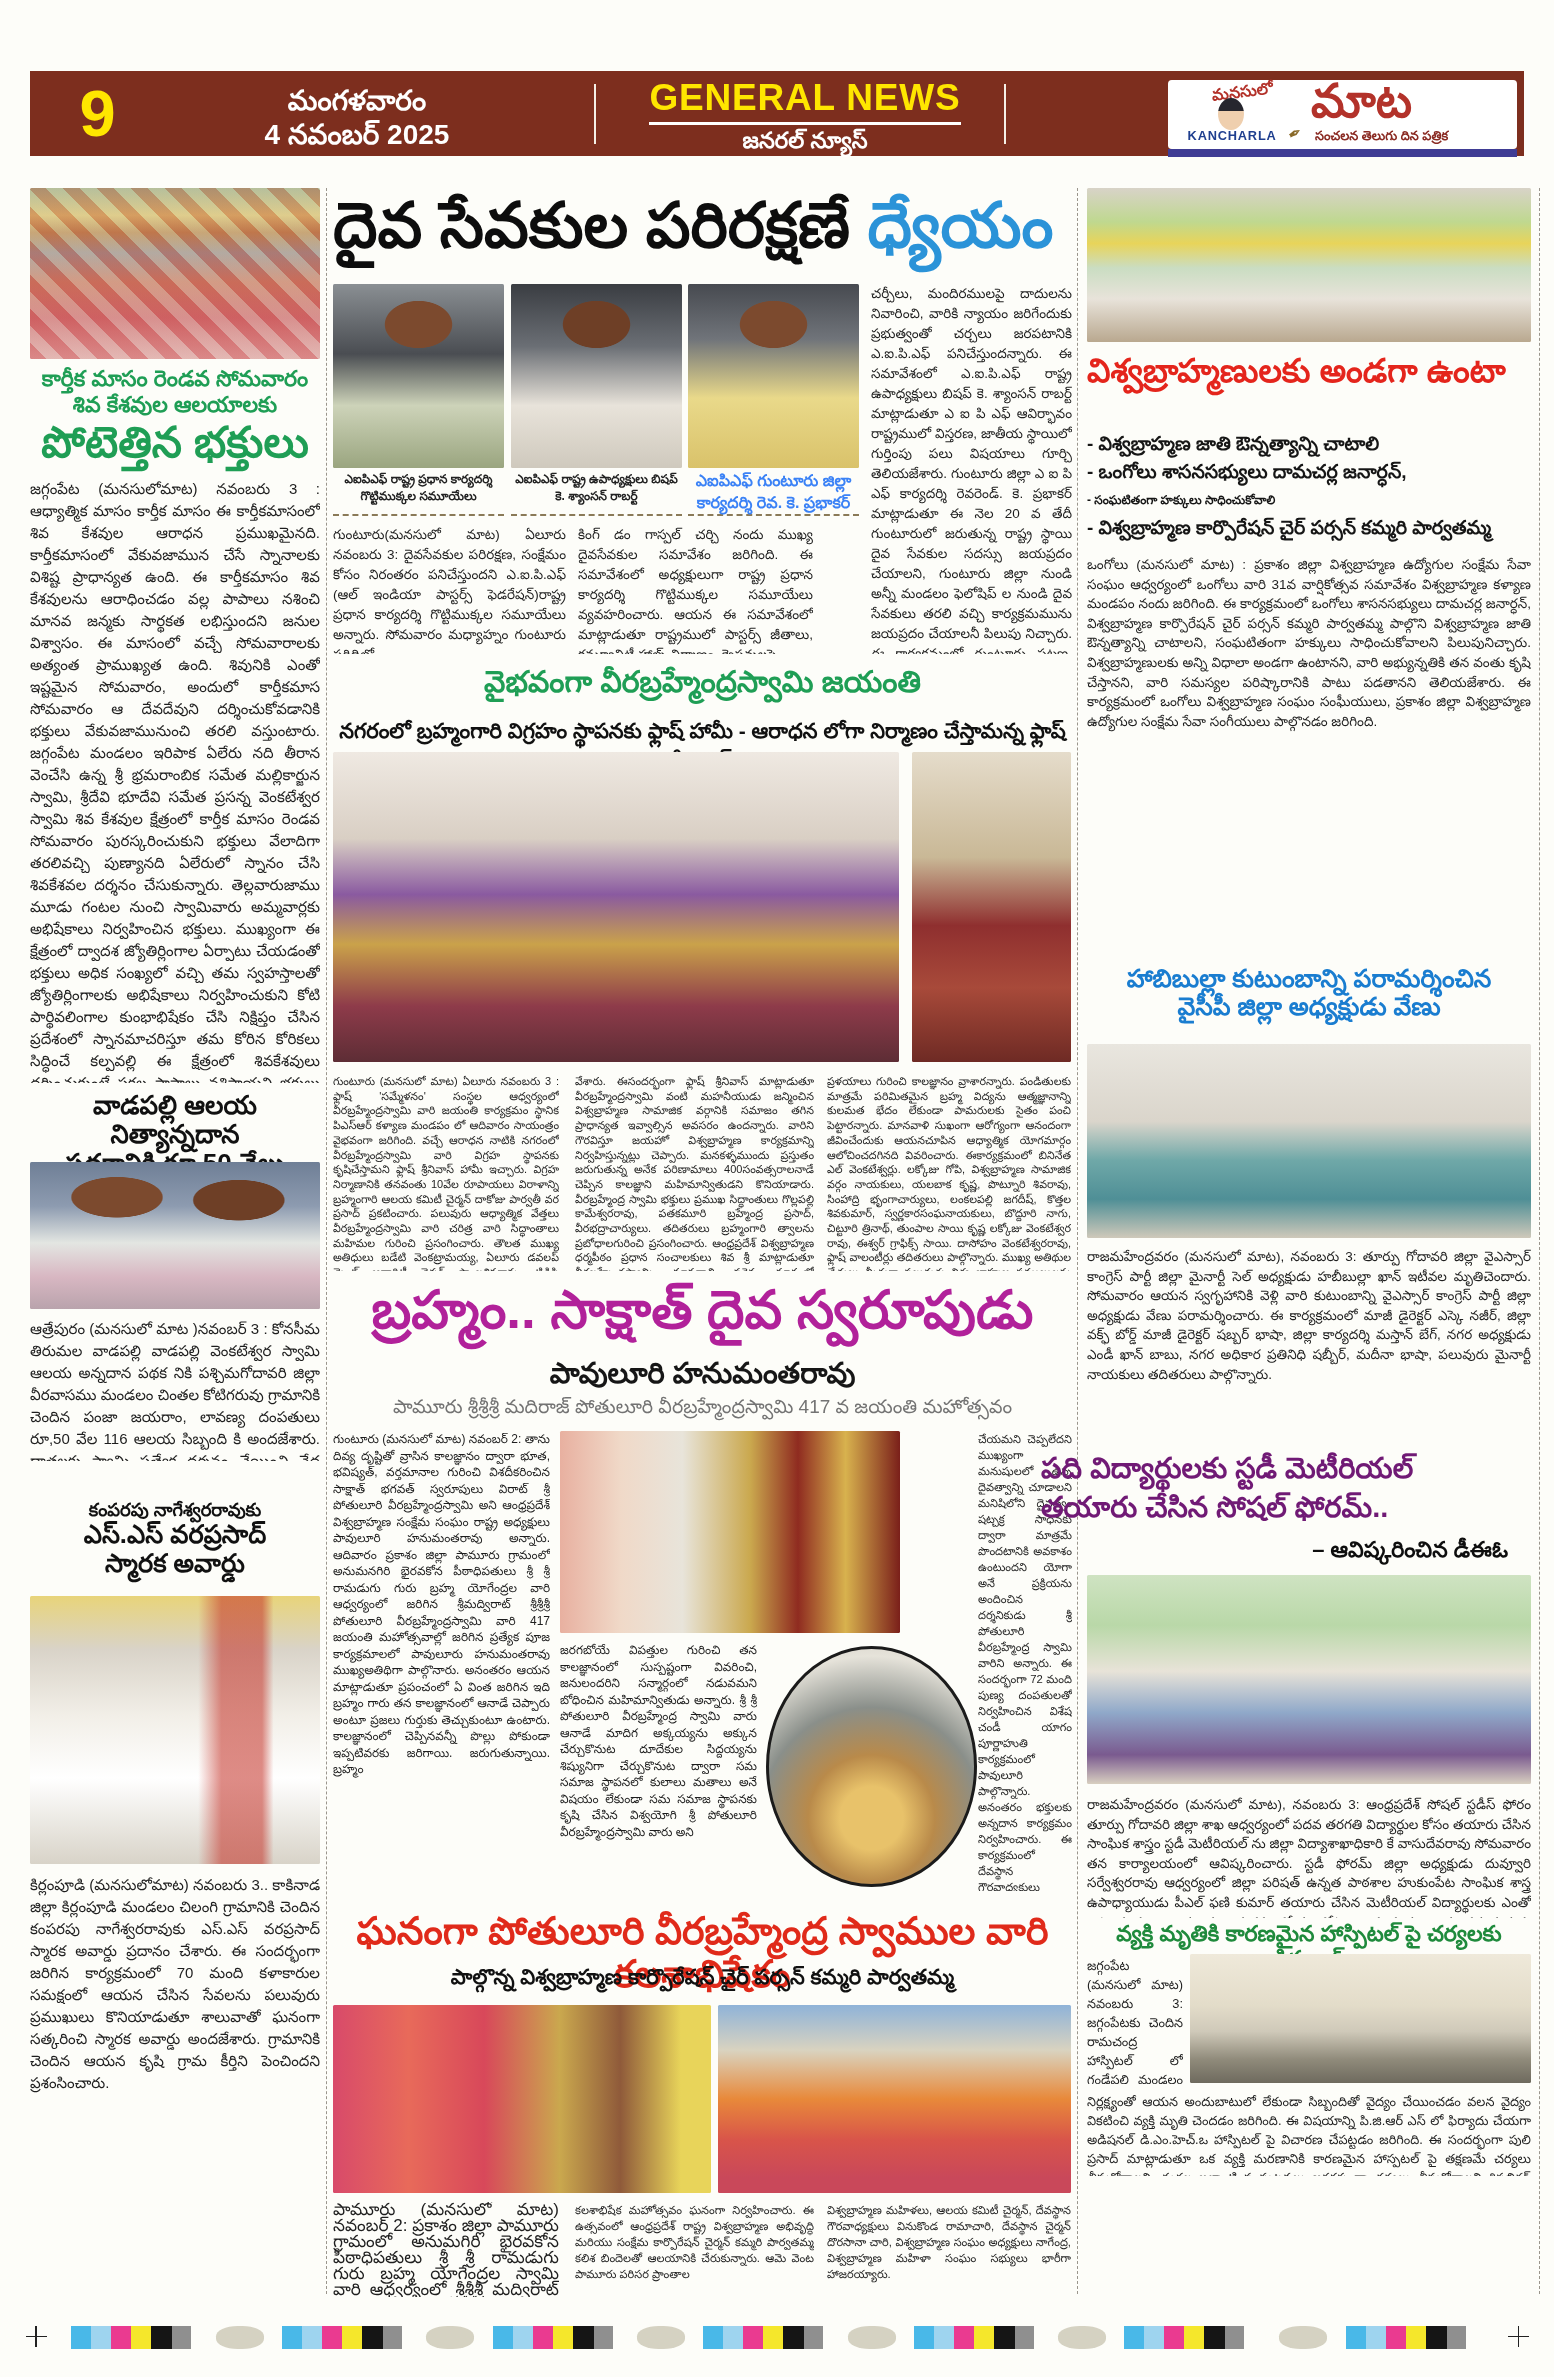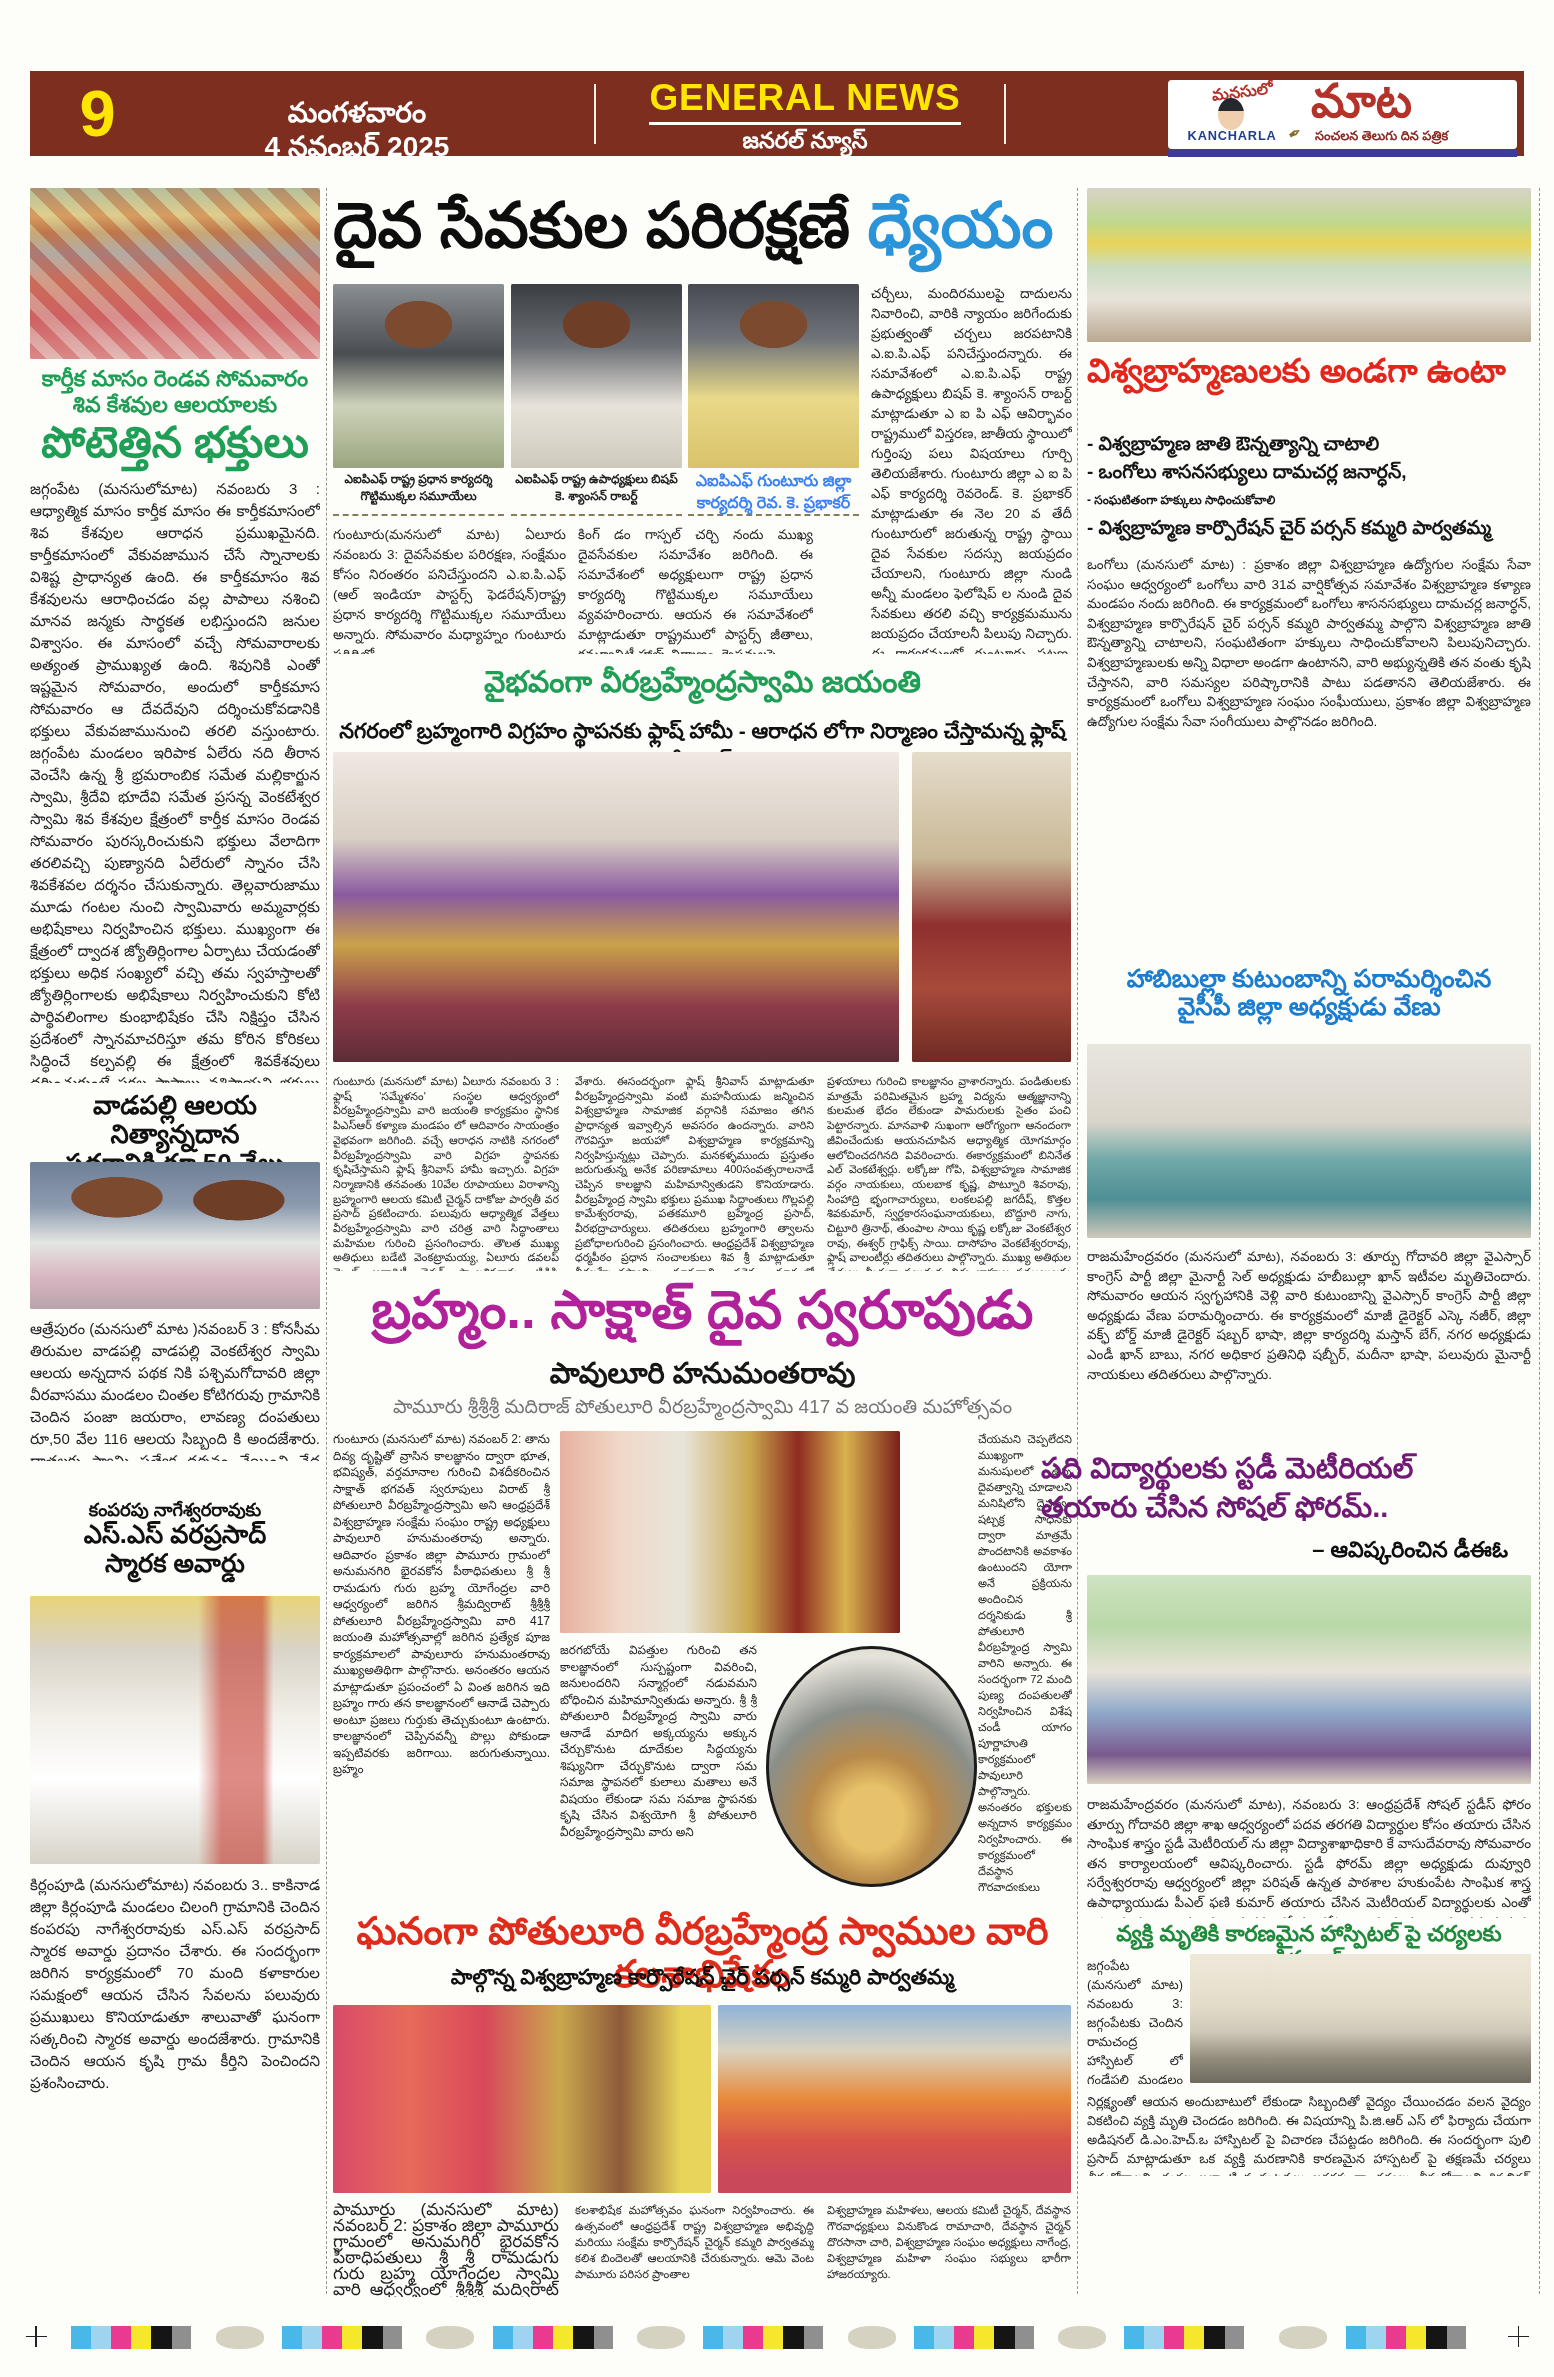--- a/index.html
+++ b/index.html
@@ -48,21 +48,21 @@
   .face{width:25.6px;height:32px;border-radius:50%;background:linear-gradient(180deg,#26262e 0 40%,#efcfae 40%);}
 </style>
 </head>
 <body>
 
 <div class="page">
 
   <div class="abs hdr" style="left:30px;top:71px;width:1494px;height:85px;"></div>
   <div class="abs" style="left:41px;top:75px;width:113px;font-size:65px;font-weight:800;color:#ffe600;text-align:center;line-height:78px;">9</div>
   <div class="abs center" style="left:169px;top:84px;width:376px;color:#ffffff;font-weight:800;">
-    <div style="font-size:28px;line-height:33px;margin-top:12px;">మంగళవారం</div>
+    <div style="font-size:28px;line-height:33px;">మంగళవారం</div>
     <div style="font-size:28px;line-height:35px;">4 నవంబర్ 2025</div>
   </div>
   <div class="abs vline" style="left:594px;top:84px;height:60px;"></div>
   <div class="abs center" style="left:613px;top:77px;width:384px;">
     <div style="display:inline-block;font-size:37px;font-weight:700;color:#ffe600;letter-spacing:0.8px;border-bottom:3px solid #ffffff;padding-bottom:3px;">GENERAL NEWS</div>
     <div style="font-size:22.6px;font-weight:800;color:#ffffff;margin-top:3px;">జనరల్ న్యూస్</div>
   </div>
   <div class="abs vline" style="left:1004px;top:84px;height:60px;"></div>
 
   <div class="abs logo-box" style="left:1168px;top:80px;width:349px;height:69px;">

